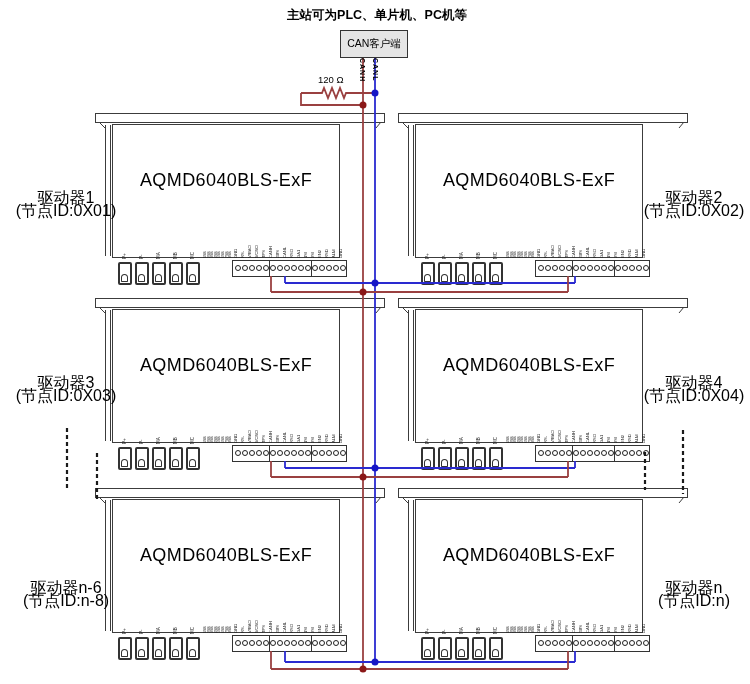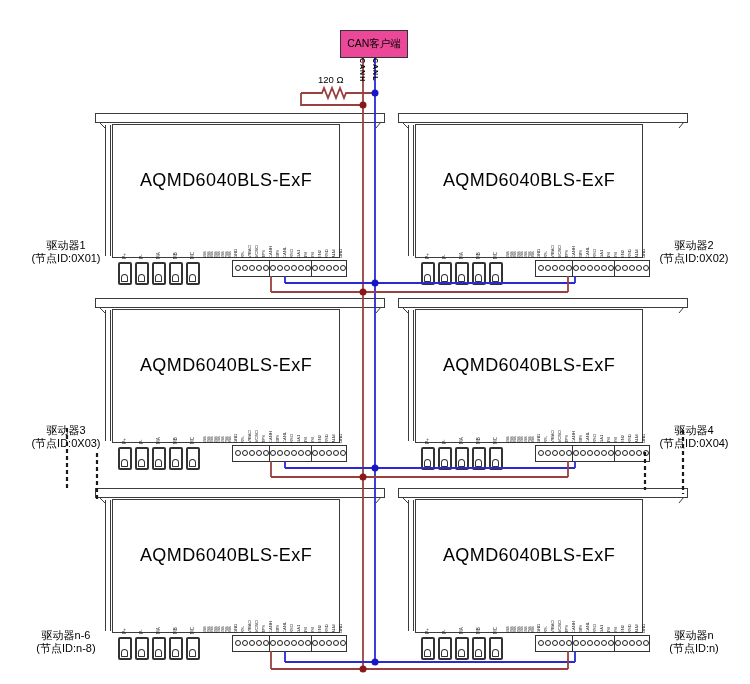--- a/index.html
+++ b/index.html
@@ -3,21 +3,21 @@
 <meta charset="utf-8">
 <style>
   html,body{margin:0;padding:0;background:#fff;}
   #canvas{position:relative;width:750px;height:684px;background:#fff;overflow:hidden;
           font-family:"Liberation Sans","DejaVu Sans",sans-serif;color:#000;}
   #drivers-mount,#labels-mount{position:absolute;left:0;top:0;z-index:1;}
   #wires{position:absolute;left:0;top:0;z-index:2;}
   .overlay{position:absolute;z-index:3;}
 
   .title{left:377px;top:7px;transform:translateX(-50%);font-size:12.5px;font-weight:bold;white-space:nowrap;}
-  .client-box{left:340px;top:30px;width:66px;height:26px;border:1.5px solid #333;background:#ec4899;
+  .client-box{left:340px;top:30px;width:66px;height:26px;border:1.5px solid #333;background:#e5e5e5;
               display:flex;align-items:center;justify-content:center;font-size:10.5px;white-space:nowrap;}
   .wire-lbl{writing-mode:vertical-rl;font-size:7px;font-weight:bold;letter-spacing:1px;line-height:9px;white-space:nowrap;}
   .canh-lbl{left:358px;top:58px;}
   .canl-lbl{left:371px;top:58px;}
   .res-lbl{left:318px;top:74px;font-size:9.5px;white-space:nowrap;}
 
   .drv{position:absolute;width:290px;height:176px;}
   .flange{position:absolute;left:0;top:0;width:288px;height:8px;border:1px solid #3c3c3c;background:#fff;}
   .rail{position:absolute;left:10px;top:12px;width:4px;height:131px;border-left:1px solid #3c3c3c;
         border-right:1px solid #3c3c3c;background:#fff;}
@@ -28,21 +28,21 @@
   .bigterm::after{content:"";position:absolute;left:1px;bottom:1px;width:5px;height:6px;
                   border:1.5px solid #333;border-radius:5px 5px 1px 1px;background:#fff;}
   .strip{position:absolute;left:137px;top:147px;width:113px;height:15px;border:1px solid #333;background:#fff;}
   .pin{position:absolute;top:4px;width:4px;height:4px;border:1px solid #222;border-radius:50%;background:#fff;}
   .sdiv{position:absolute;top:0;width:1px;height:100%;background:#333;}
   .plab{position:absolute;writing-mode:vertical-rl;transform:rotate(180deg);color:#222;white-space:nowrap;overflow:hidden;}
   .plab.pw{top:128px;height:18px;font-size:4.5px;}
   .plab.cl{top:118px;height:27px;font-size:3.5px;}
   .plab.st{top:118px;height:27px;font-size:4.2px;}
 
-  .sideLabel{position:absolute;width:112px;text-align:center;font-size:11px;line-height:13px;white-space:nowrap;margin-top:48px;}
+  .sideLabel{position:absolute;width:112px;text-align:center;font-size:16px;line-height:13px;white-space:nowrap;}
 </style>
 </head>
 <body>
 
 <div id="canvas">
   <div id="drivers-mount">
       <div class="drv" style="left: 95px; top: 113px;">
     <div class="flange"></div>
     <div class="rail"></div>
     <div class="dbody">
@@ -477,17 +477,18 @@
       <line x1="99" y1="497" x2="106" y2="504" stroke="#3c3c3c" stroke-width="1"></line>
       <line x1="381" y1="497" x2="376" y2="503" stroke="#3c3c3c" stroke-width="1"></line>
       <line x1="402" y1="497" x2="409" y2="504" stroke="#3c3c3c" stroke-width="1"></line>
       <line x1="684" y1="497" x2="679" y2="503" stroke="#3c3c3c" stroke-width="1"></line>
       <line x1="67" y1="428" x2="67" y2="488" stroke="#1a1a1a" stroke-width="2.2" stroke-dasharray="4 3"></line>
       <line x1="97" y1="453" x2="97" y2="500" stroke="#1a1a1a" stroke-width="2.2" stroke-dasharray="4 3"></line>
       <line x1="645" y1="452" x2="645" y2="490" stroke="#1a1a1a" stroke-width="2.2" stroke-dasharray="4 3"></line>
       <line x1="683" y1="430" x2="683" y2="494" stroke="#1a1a1a" stroke-width="2.2" stroke-dasharray="4 3"></line>
     </svg>
 
+  <div class="overlay title">主站可为PLC、单片机、PC机等</div>
   <div class="overlay client-box">CAN客户端</div>
   <div class="overlay wire-lbl canh-lbl">CANH</div>
   <div class="overlay wire-lbl canl-lbl">CANL</div>
   <div class="overlay res-lbl">120 Ω</div>
 </div>
 
 </body></html>

